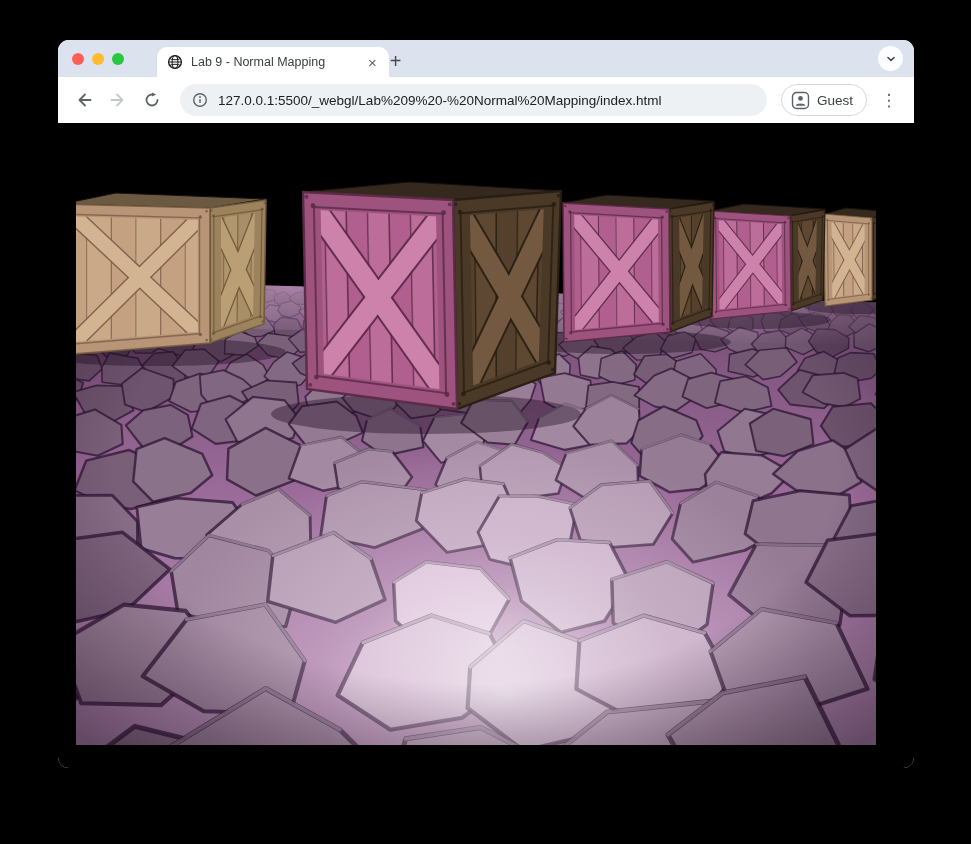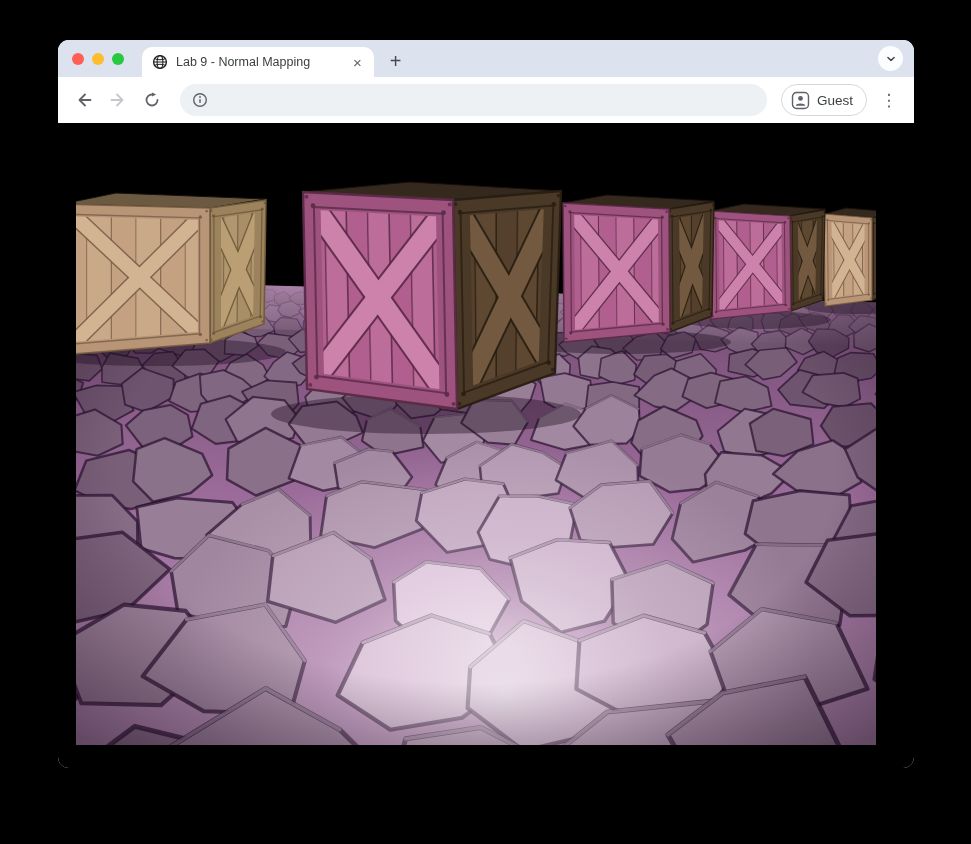--- a/index.html
+++ b/index.html
@@ -14,21 +14,21 @@
     box-shadow:0 22px 60px rgba(0,0,0,.65);
   }
   
   .tabstrip{position:relative;height:37px;background:#dce3ee;}
   .traffic{position:absolute;left:14px;top:13px;display:flex;gap:8px;}
   .dot{width:12px;height:12px;border-radius:50%;}
   .dot.red{background:#ff5f57}
   .dot.yellow{background:#febc2e}
   .dot.green{background:#28c840}
   .tab{
-    position:absolute;left:84px;bottom:0;width:232px;height:30px;
+    position:absolute;left:99px;bottom:0;width:232px;height:30px;
     background:#fff;border-radius:10px 10px 0 0;
     display:flex;align-items:center;padding:0 8px;box-sizing:border-box;
   }
   .favicon{width:16px;height:16px;margin:0 8px 0 2px;flex:none;display:flex}
   .tab-title{font-size:12.5px;color:#3c4043;flex:1;white-space:nowrap;overflow:hidden;}
   .tab-close{
     flex:none;width:17px;height:17px;border-radius:50%;display:flex;align-items:center;
     justify-content:center;color:#5f6368;font-size:15px;line-height:1;cursor:default;
   }
   .newtab{
@@ -127,20 +127,21 @@
     </button>
 
     <div class="urlbar">
       <span class="info">
         <svg viewBox="0 0 16 16" width="16" height="16">
           <circle cx="8" cy="8" r="6.3" fill="none" stroke="#5f6368" stroke-width="1.4"></circle>
           <rect x="7.25" y="6.9" width="1.5" height="4.2" rx="0.75" fill="#5f6368"></rect>
           <circle cx="8" cy="4.9" r="0.95" fill="#5f6368"></circle>
         </svg>
       </span>
+      <span class="url">127.0.0.1:5500/_webgl/Lab%209%20-%20Normal%20Mapping/index.html</span>
     </div>
 
     <div class="guest">
       <span style="display:flex">
         <svg viewBox="0 0 20 20" width="19" height="19">
           <rect x="1.6" y="1.6" width="16.8" height="16.8" rx="4.2" fill="none" stroke="#5f6368" stroke-width="1.5"></rect>
           <circle cx="10" cy="7.8" r="2.5" fill="#5f6368"></circle>
           <path d="M5 15.6 C5 12.4 15 12.4 15 15.6 Z" fill="#5f6368"></path>
         </svg>
       </span>

